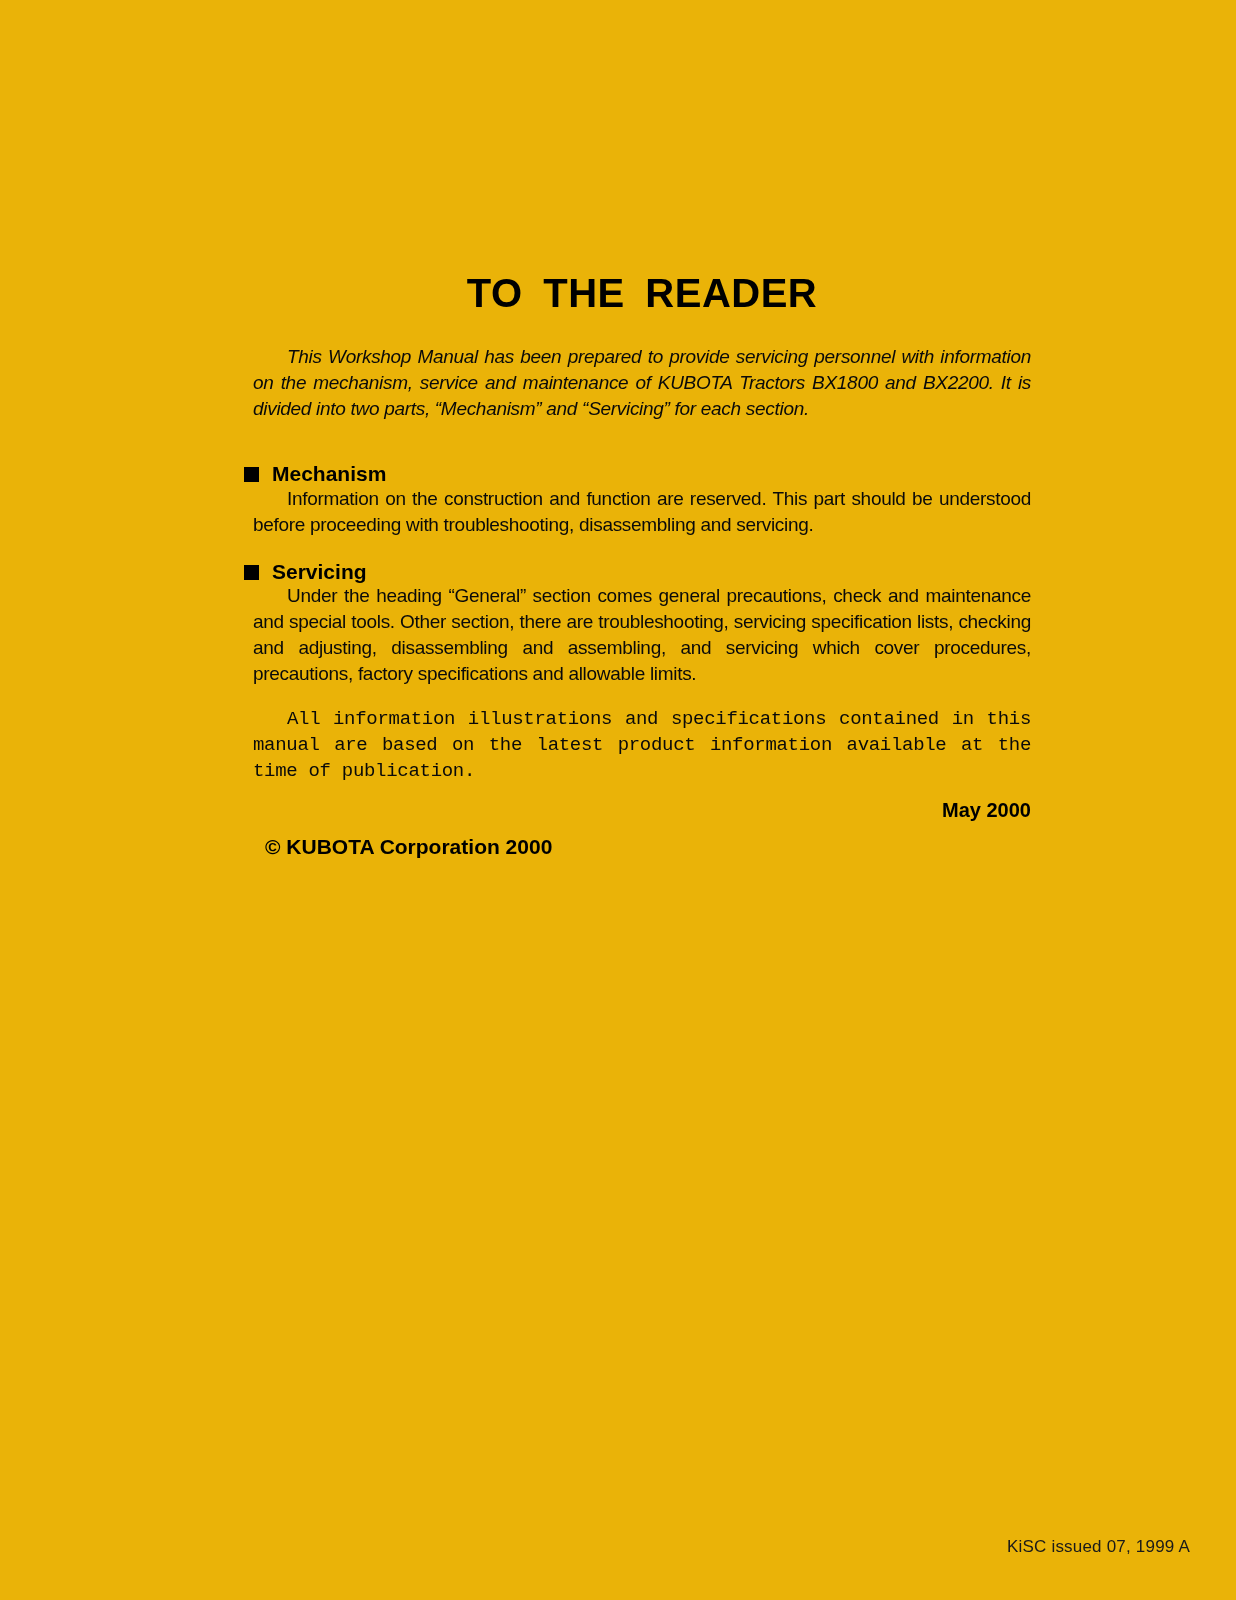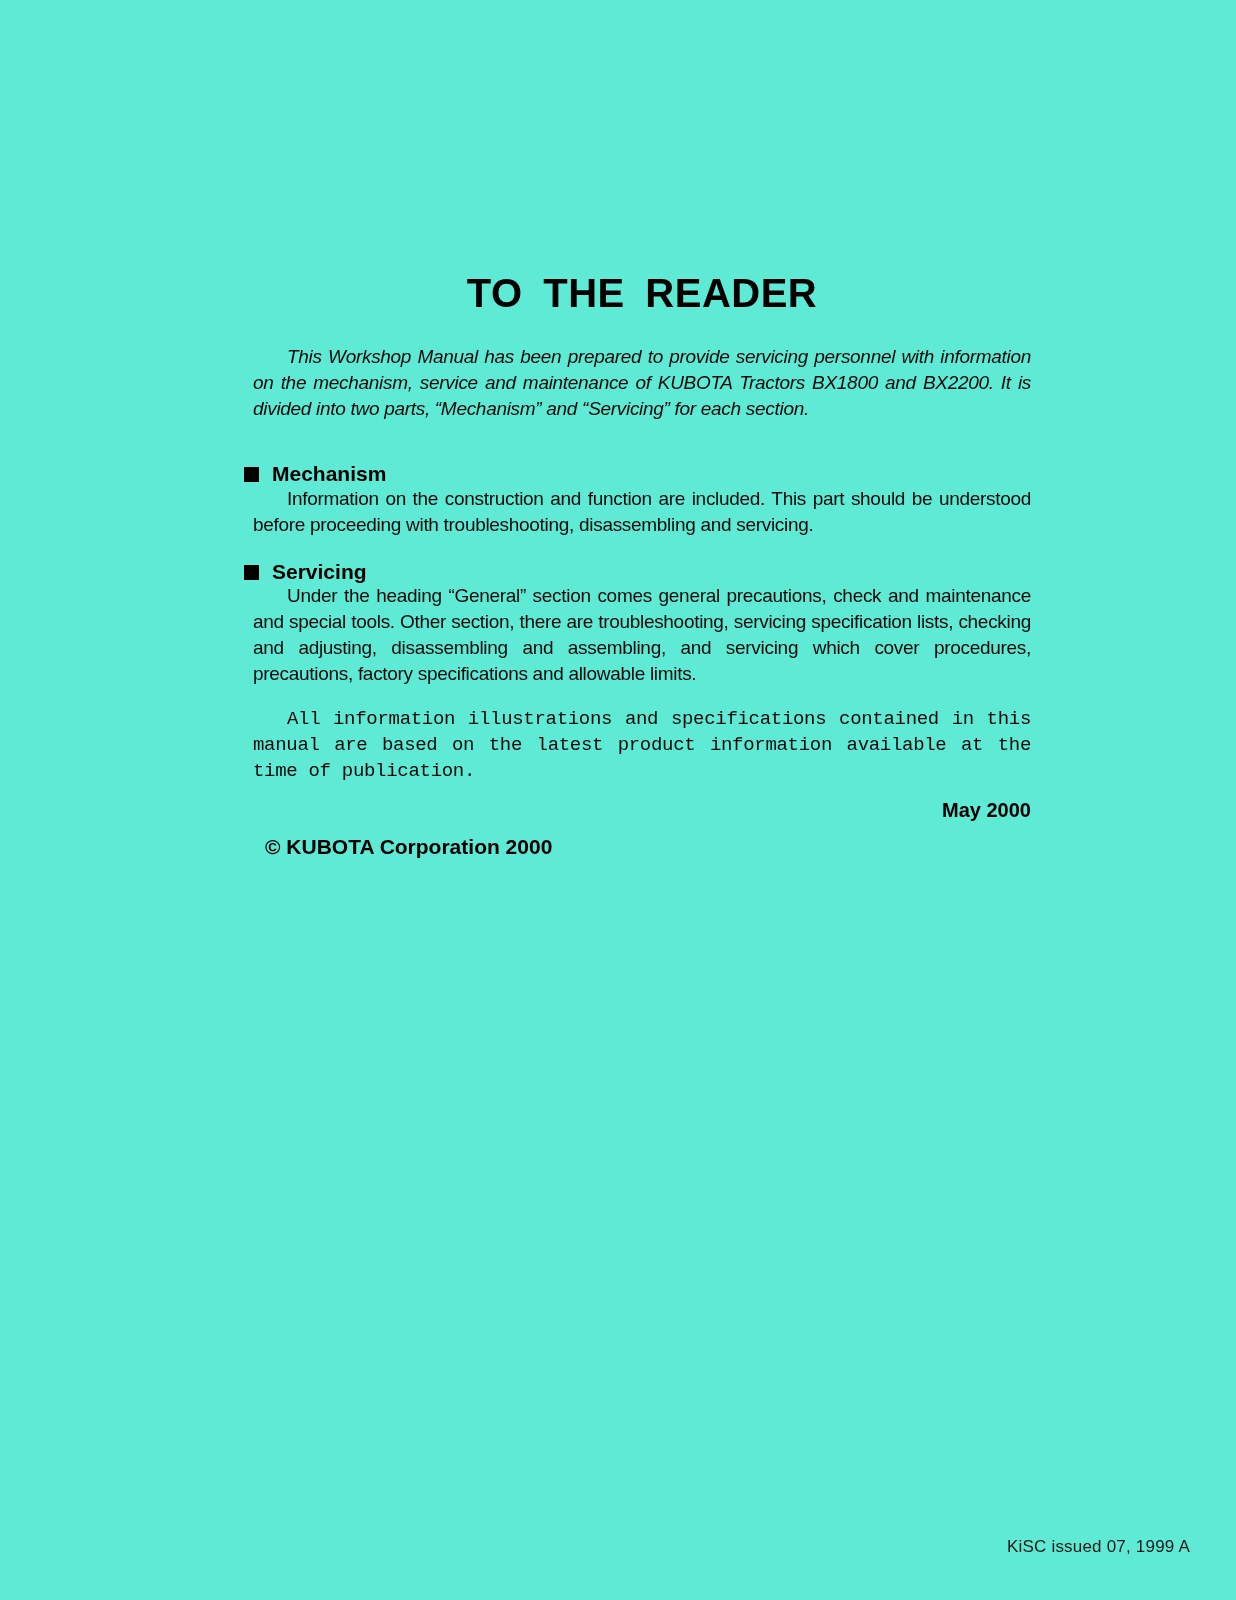--- a/index.html
+++ b/index.html
@@ -4,21 +4,21 @@
 <style>
   html, body {
     margin: 0;
     padding: 0;
     background: #ffffff;
   }
   .page {
     position: relative;
     width: 1236px;
     height: 1600px;
-    background: #5eead4;
+    background: #eab308;
     font-family: "Liberation Sans", sans-serif;
     color: #0a0a0a;
     overflow: hidden;
   }
   .page-title {
     position: absolute;
     left: 253px;
     width: 778px;
     top: 272px;
     margin: 0;
@@ -110,21 +110,21 @@
 
   <h1 class="page-title">TO  THE  READER</h1>
 
   <p class="body-text intro indent">This Workshop Manual has been prepared to provide servicing personnel with information on the mechanism, service and maintenance of KUBOTA Tractors BX1800 and BX2200.  It is divided into two parts, “Mechanism” and “Servicing” for each section.</p>
 
   <div class="section-heading sec1-head">
     <span class="bullet"></span>
     <span>Mechanism</span>
   </div>
 
-  <p class="body-text sec1-body indent">Information on the construction and function are included.  This part should be understood before proceeding with troubleshooting, disassembling and servicing.</p>
+  <p class="body-text sec1-body indent">Information on the construction and function are reserved.  This part should be understood before proceeding with troubleshooting, disassembling and servicing.</p>
 
   <div class="section-heading sec2-head">
     <span class="bullet"></span>
     <span>Servicing</span>
   </div>
 
   <p class="body-text sec2-body indent">Under the heading “General” section comes general precautions, check and maintenance and special tools.  Other section, there are troubleshooting, servicing specification lists, checking and adjusting, disassembling and assembling, and servicing which cover procedures, precautions, factory specifications and allowable limits.</p>
 
   <p class="body-text closing-1 indent">All information illustrations and specifications contained in this manual are based on the latest product information available at the time of publication.</p>
 

